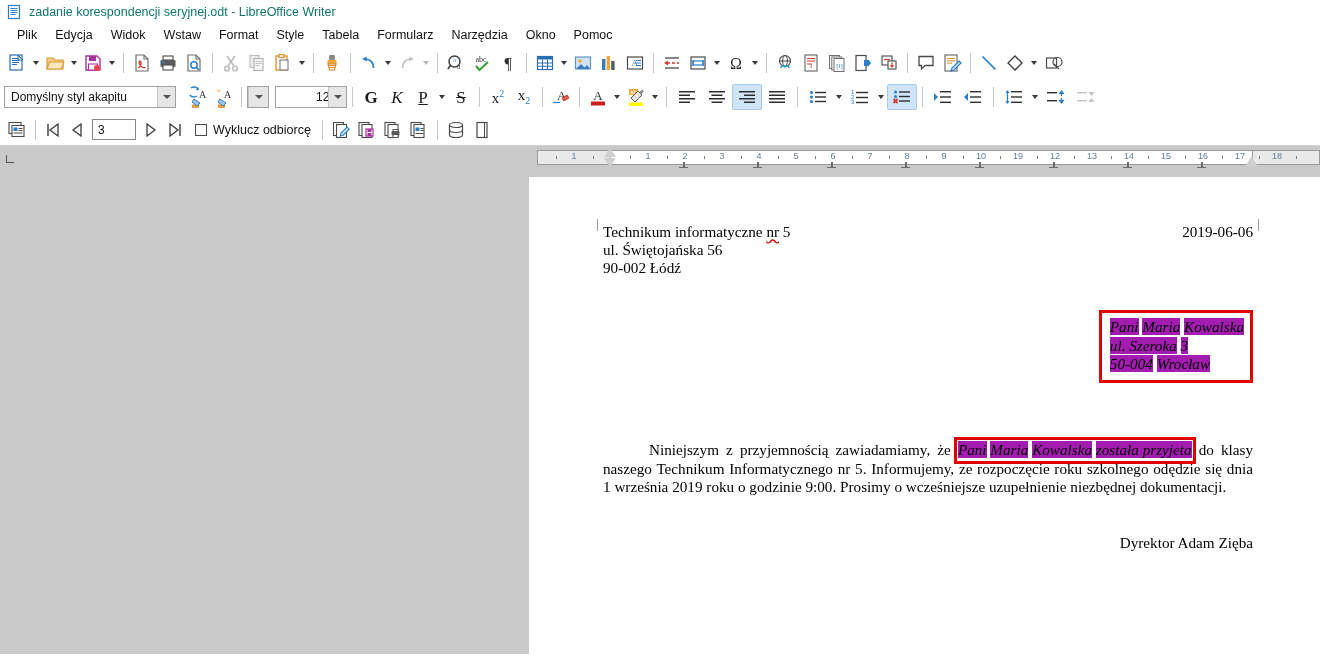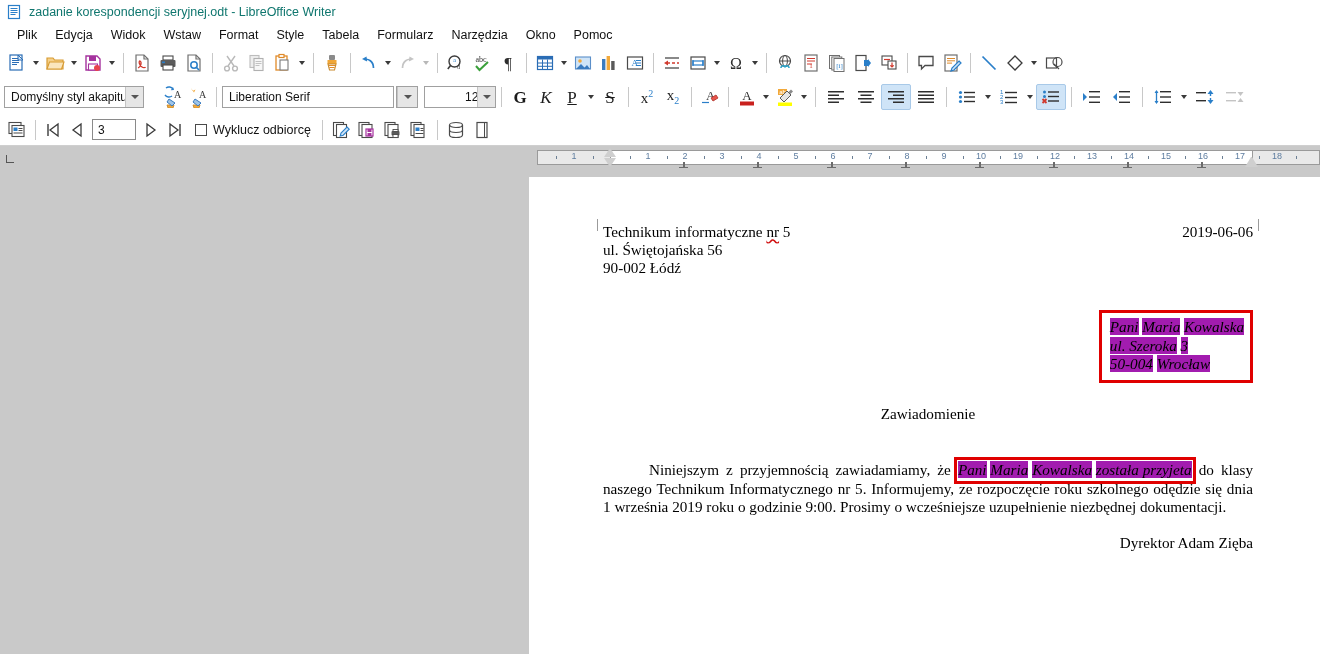--- a/index.html
+++ b/index.html
@@ -62,21 +62,21 @@
   }
   .combo .val { padding:0 4px 0 6px; flex:1; white-space:nowrap; overflow:hidden; }
   .combo .arrow {
     width:18px; height:20px; background:#e6e6e6; border-left:1px solid #c4c4c4;
     display:flex; align-items:center; justify-content:center;
   }
   .combo .arrow::after {
     content:""; border-left:4px solid transparent; border-right:4px solid transparent;
     border-top:4px solid #555;
   }
-  #style-combo { width:140px; margin-right:15px; }
+  #style-combo { width:172px; margin-right:8px; }
   #font-combo  { width:172px; margin-right:2px; }
   #font-combo-arrow-box { width:22px; }
   #size-combo  { width:72px;padding-left:34px; }
 
   .fmt-glyph { font-size:15px; color:#1b1b1b; line-height:1; }
 
   
   #recnum {
     width:44px; height:21px; border:1px solid #8a8a8a; background:#fff;
     font-size:12px; color:#111; display:flex; align-items:center; padding-left:5px;
@@ -172,21 +172,20 @@
 
   #subject { top:228px; left:0; width:100%; text-align:center; }
 
   #body { position:absolute; top:264px; left:0; width:100%; }
   #body p { margin:0; line-height:1.22; }
   #body .indent { display:inline-block; width:46px; }
   #hl-box {
     position:relative; display:inline-block;
     outline:3px solid #e00000; outline-offset:1px;
     padding:0 0px;
-    margin-top:20px;
   }
 
   #signature { position:absolute; top:357px; right:0; }
 
   svg { display:block; }
 </style>
 </head>
 <body>
 
 <div id="titlebar">
@@ -519,23 +518,20 @@
   <div class="tb-btn">
     <svg width="22" height="22" viewBox="0 0 22 22">
       <path d="M4 2 l1.5 3 3-1.5 -1.5 3 L4 2z" fill="#f2a93b"></path>
       <text x="12" y="12" font-size="10" fill="#3a3a3a" font-family="Liberation Serif, serif">A</text>
       <path d="M6 19 h7 l-1 3 h-5z" fill="#f2a93b" stroke="#c98a2c" stroke-width="0.9"></path>
       <path d="M8 13 l6 4 -3 3 -5-4z" fill="#9dc3e6" stroke="#3a7bbf" stroke-width="1"></path>
     </svg>
   </div>
   <div class="tb-sep"></div>
 
-  <div class="combo" id="font-combo">
-    <span class="val">Liberation Serif</span>
-  </div>
   <div class="combo" id="font-combo-arrow-box">
     <span class="arrow" style="width:20px"></span>
   </div>
 
   <div class="combo" id="size-combo" style="margin-left:6px">
     <span class="val">12 pkt</span>
     <span class="arrow"></span>
   </div>
   <div class="tb-sep"></div>
 
@@ -934,21 +930,20 @@
         <div class="doc-row" id="docdate">2019-06-06</div>
 
         <div id="addr-wrap">
           <div id="addr-box">
             <div class="line"><span class="field">Pani</span><span> </span><span class="field">Maria</span><span> </span><span class="field">Kowalska</span></div>
             <div class="line"><span class="field">ul. Szeroka</span><span> </span><span class="field">3</span></div>
             <div class="line"><span class="field">50-004</span><span> </span><span class="field">Wrocław</span></div>
           </div>
         </div>
 
-        <div class="doc-row" id="subject">Zawiadomienie</div>
 
         <div id="body">
           <p style="text-align:justify"><span class="indent"></span><span>Niniejszym z przyjemnością zawiadamiamy, że </span><span id="hl-box"><span class="field">Pani</span><span> </span><span class="field">Maria</span><span> </span><span class="field">Kowalska</span><span> </span><span class="field">została przyjeta</span></span><span> do klasy naszego Technikum Informatycznego nr 5. Informujemy, ze rozpoczęcie roku szkolnego odędzie się dnia 1 września 2019 roku o godzinie 9:00. Prosimy o wcześniejsze uzupełnienie niezbędnej dokumentacji.</span></p>
         </div>
 
         <div class="doc-row" id="signature">Dyrektor Adam Zięba</div>
 
       </div>
     </div>
   </div>

